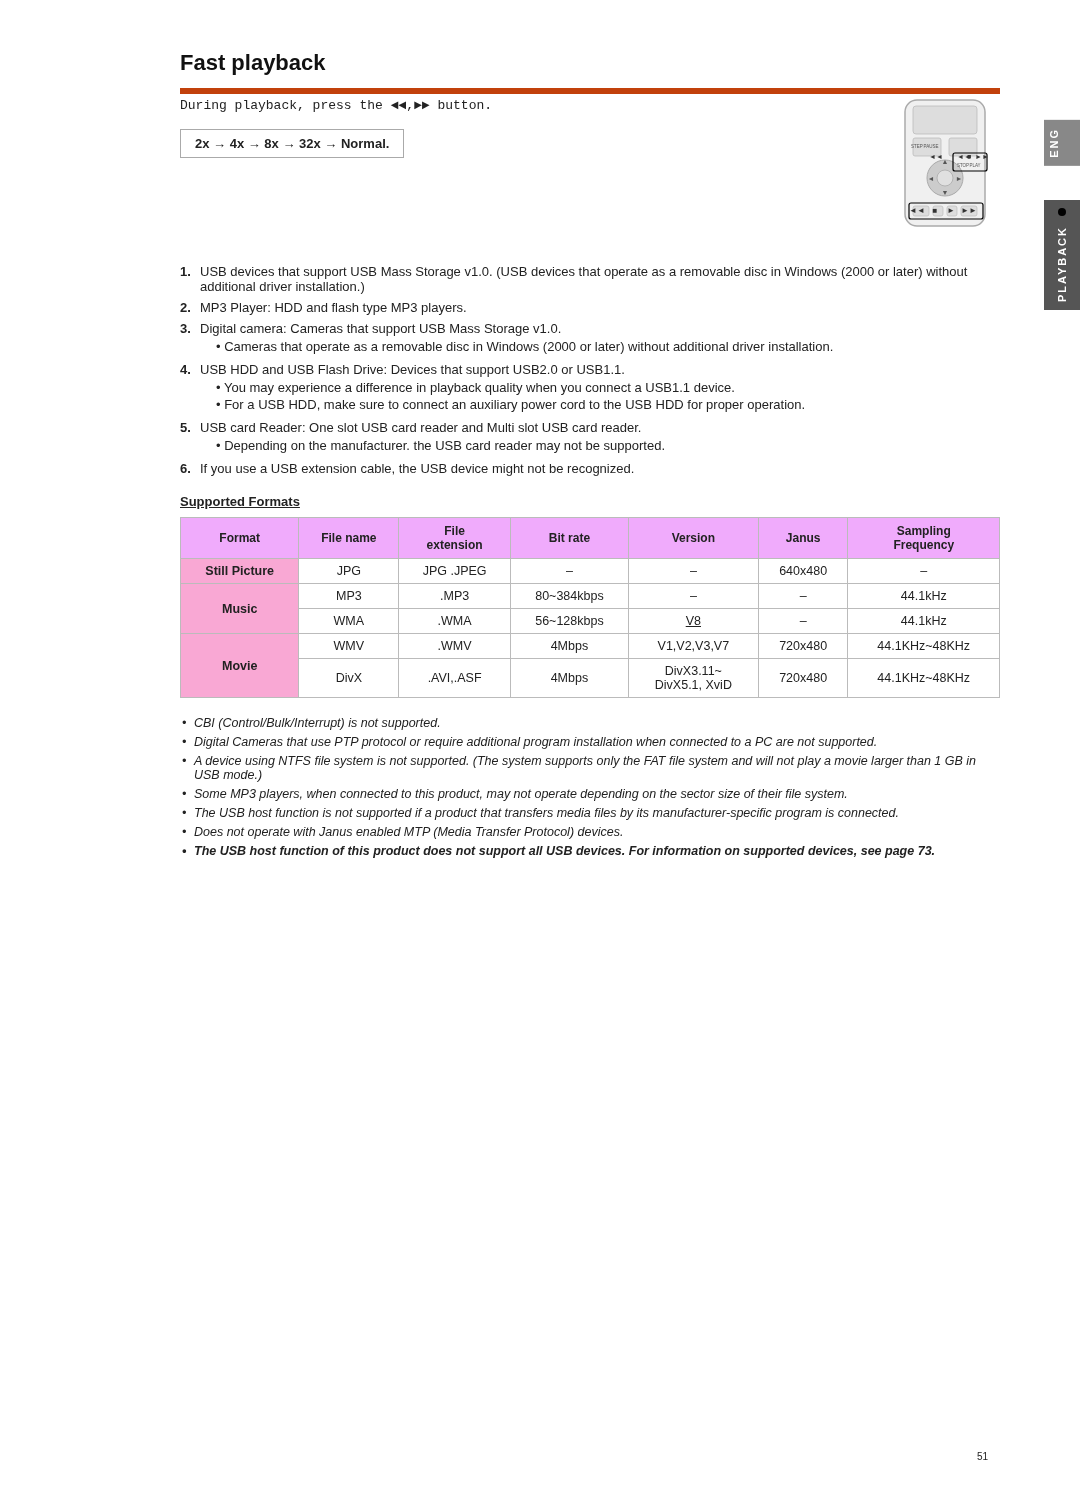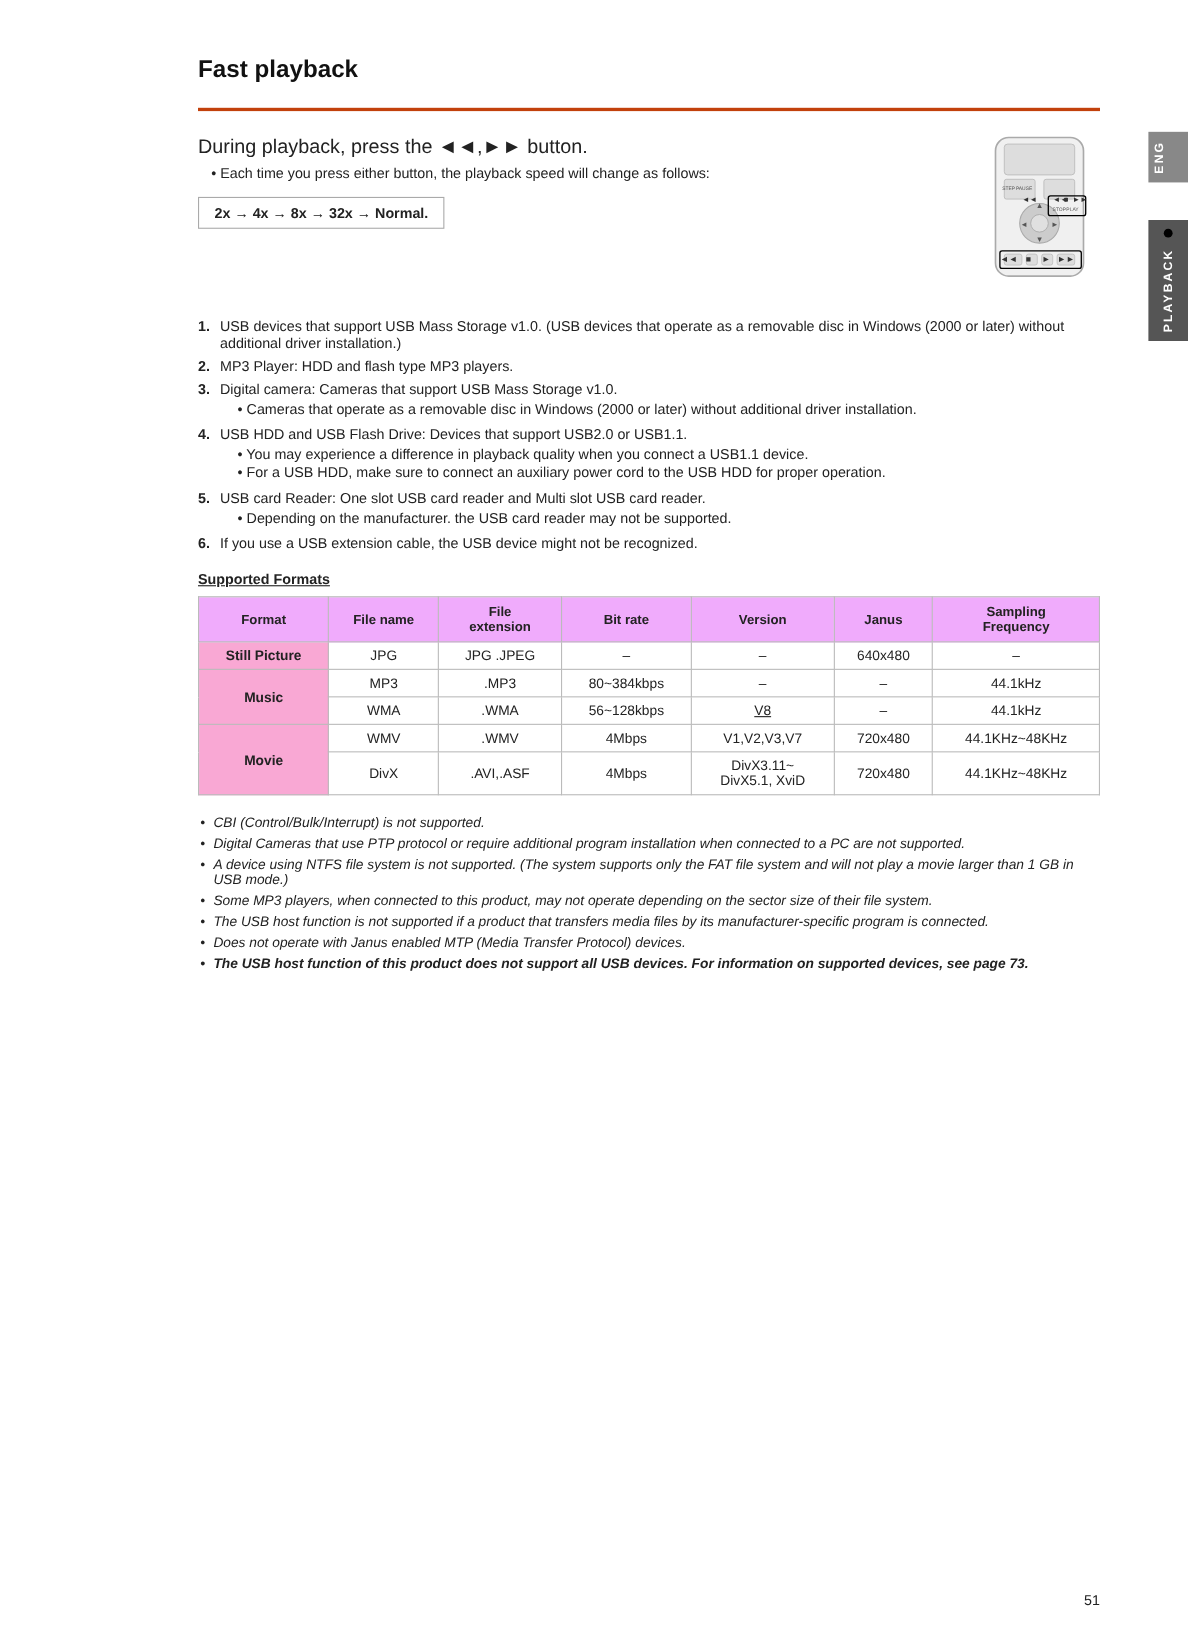--- a/index.html
+++ b/index.html
@@ -64,41 +64,42 @@
       text-align: center;
       padding: 8px 4px;
       letter-spacing: 2px;
     }
 
     
     .section-title {
       font-size: 22px;
       font-weight: bold;
       color: #111;
-      border-bottom: 3px solid #c2410c;
-      padding-bottom: 22px;
-      margin-bottom: 22px;
+      border-bottom: 6px solid #c2410c;
+      padding-bottom: 12px;
+      margin-bottom: 4px;
     }
 
     .section {
       margin-bottom: 36px;
     }
 
     
     .fast-playback-content {
       display: flex;
       align-items: flex-start;
       gap: 30px;
     }
     .fast-playback-text {
       flex: 1;
     }
     .fast-playback-text p {
       margin-bottom: 6px;
-      font-size: 18px;
+      font-size: 13px;
+      font-family: Liberation Mono, monospace;
     }
     .fast-playback-text ul {
       list-style: none;
       padding-left: 12px;
     }
     .fast-playback-text ul li::before {
       content: "• ";
     }
     .fast-playback-text ul li {
       margin-bottom: 4px;
@@ -208,45 +209,42 @@
       left: 2px;
     }
     .notes-list li.bold-note {
       font-weight: bold;
     }
 
     
     .page-number {
       position: absolute;
       bottom: 30px;
-      right: 80px;
-      font-size: 13px;
+      right: 92px;
+      font-size: 10px;
       margin-left: 43px;
     }
   </style>
 </head>
 <body>
 
 <div class="page-container">
 
   <div class="sidebar-eng">ENG</div>
 
   <div class="sidebar-tab">
     <div class="sidebar-tab-dot"></div>
     <div class="sidebar-tab-text">PLAYBACK</div>
   </div>
 
   <div class="section">
     <h2 class="section-title">Fast playback</h2>
     <div class="fast-playback-content">
       <div class="fast-playback-text">
         <p>During playback, press the ◄◄,►► button.</p>
-        <ul>
-          <li>Each time you press either button, the playback speed will change as follows:</li>
-        </ul>
         <div class="speed-box">2x → 4x → 8x → 32x → Normal.</div>
       </div>
 
       <div class="remote-image">
         <svg class="remote-svg" viewBox="0 0 100 130" xmlns="http://www.w3.org/2000/svg">
 
           <rect x="10" y="2" width="80" height="126" rx="12" ry="12" fill="#f0f0f0" stroke="#aaa" stroke-width="1.5"></rect>
 
           <rect x="18" y="8" width="64" height="28" rx="3" fill="#ddd" stroke="#bbb" stroke-width="0.8"></rect>
 

